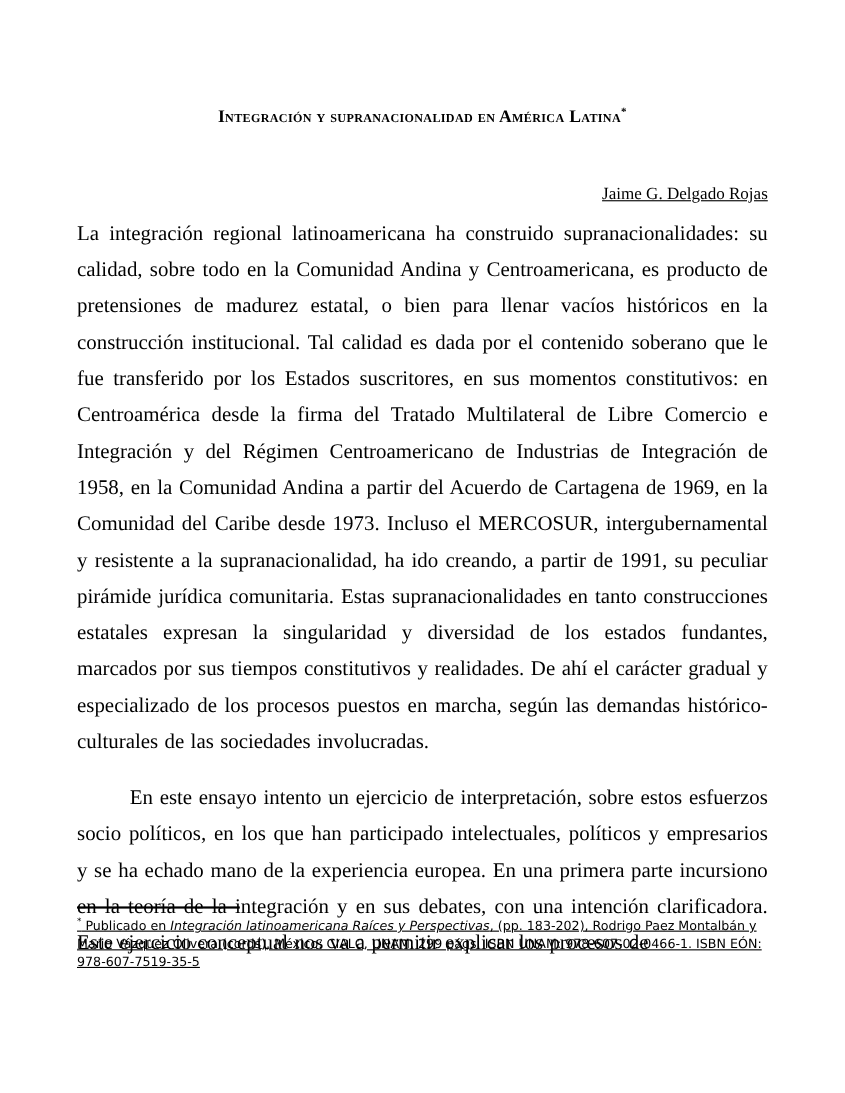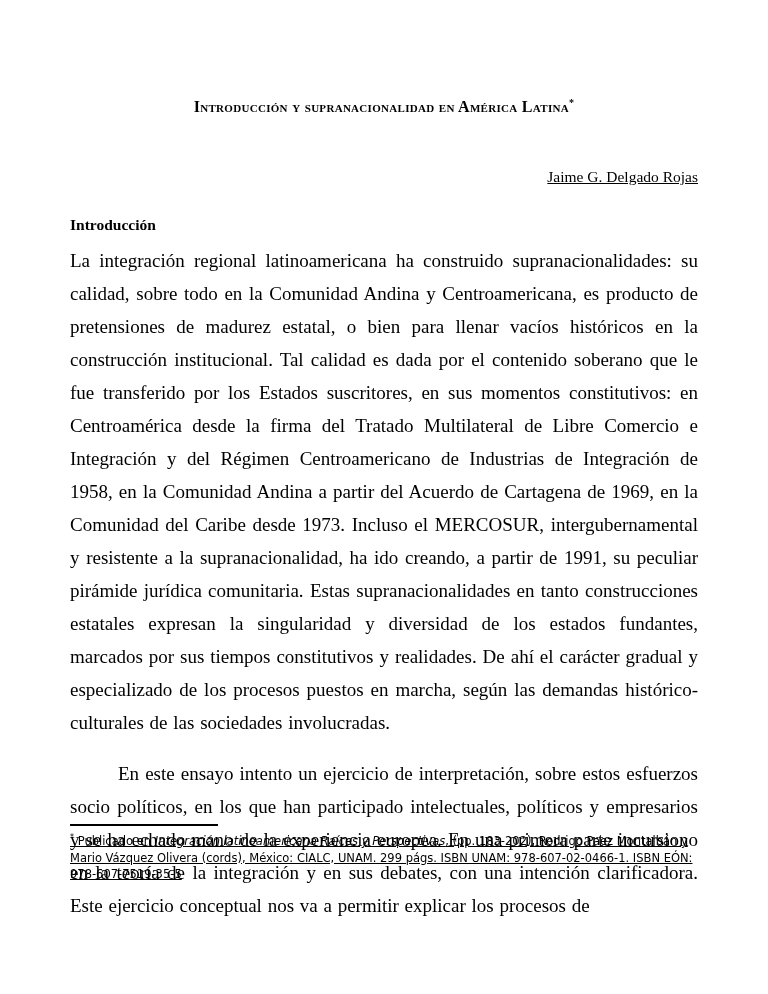--- a/index.html
+++ b/index.html
@@ -90,25 +90,24 @@
   .footnote-text .fn-book {
     font-style: italic;
   }
 </style>
 </head>
 <body>
 
 <div class="page">
   <div class="content">
 
-    <div class="doc-title"><span>Introducción y supranacionalidad en América Latina</span><span class="note-marker">*</span></div>
+    <div class="doc-title"><span>Integración y supranacionalidad en América Latina</span><span class="note-marker">*</span></div>
 
     <div class="author">Jaime G. Delgado Rojas</div>
 
-    <div class="section-heading">Introducción</div>
 
     <p class="para">La integración regional latinoamericana ha construido supranacionalidades: su calidad, sobre todo en la Comunidad Andina y Centroamericana, es producto de pretensiones de madurez estatal, o bien para llenar vacíos históricos en la construcción institucional. Tal calidad es dada por el contenido soberano que le fue transferido por los Estados suscritores, en sus momentos constitutivos: en Centroamérica desde la firma del Tratado Multilateral de Libre Comercio e Integración y del Régimen Centroamericano de Industrias de Integración de 1958, en la Comunidad Andina a partir del Acuerdo de Cartagena de 1969, en la Comunidad del Caribe desde 1973. Incluso el MERCOSUR, intergubernamental y resistente a la supranacionalidad, ha ido creando, a partir de 1991, su peculiar pirámide jurídica comunitaria. Estas supranacionalidades en tanto construcciones estatales expresan la singularidad y diversidad de los estados fundantes, marcados por sus tiempos constitutivos y realidades. De ahí el carácter gradual y especializado de los procesos puestos en marcha, según las demandas histórico-culturales de las sociedades involucradas.</p>
 
     <p class="para indent-first">En este ensayo intento un ejercicio de interpretación, sobre estos esfuerzos socio políticos, en los que han participado intelectuales, políticos y empresarios y se ha echado mano de la experiencia europea. En una primera parte incursiono en la teoría de la integración y en sus debates, con una intención clarificadora. Este ejercicio conceptual nos va a permitir explicar los procesos de</p>
 
   </div>
 
   <div class="footnote-area">
     <div class="footnote-rule"></div>
     <div class="footnote-text"><span class="fn-marker">*</span><span> Publicado en </span><span class="fn-book">Integración latinoamericana Raíces y Perspectivas</span><span>, (pp. 183-202), Rodrigo Paez Montalbán y Mario Vázquez Olivera (cords), México: CIALC, UNAM. 299 págs. ISBN UNAM: 978-607-02-0466-1. ISBN EÓN: 978-607-7519-35-5</span></div>

